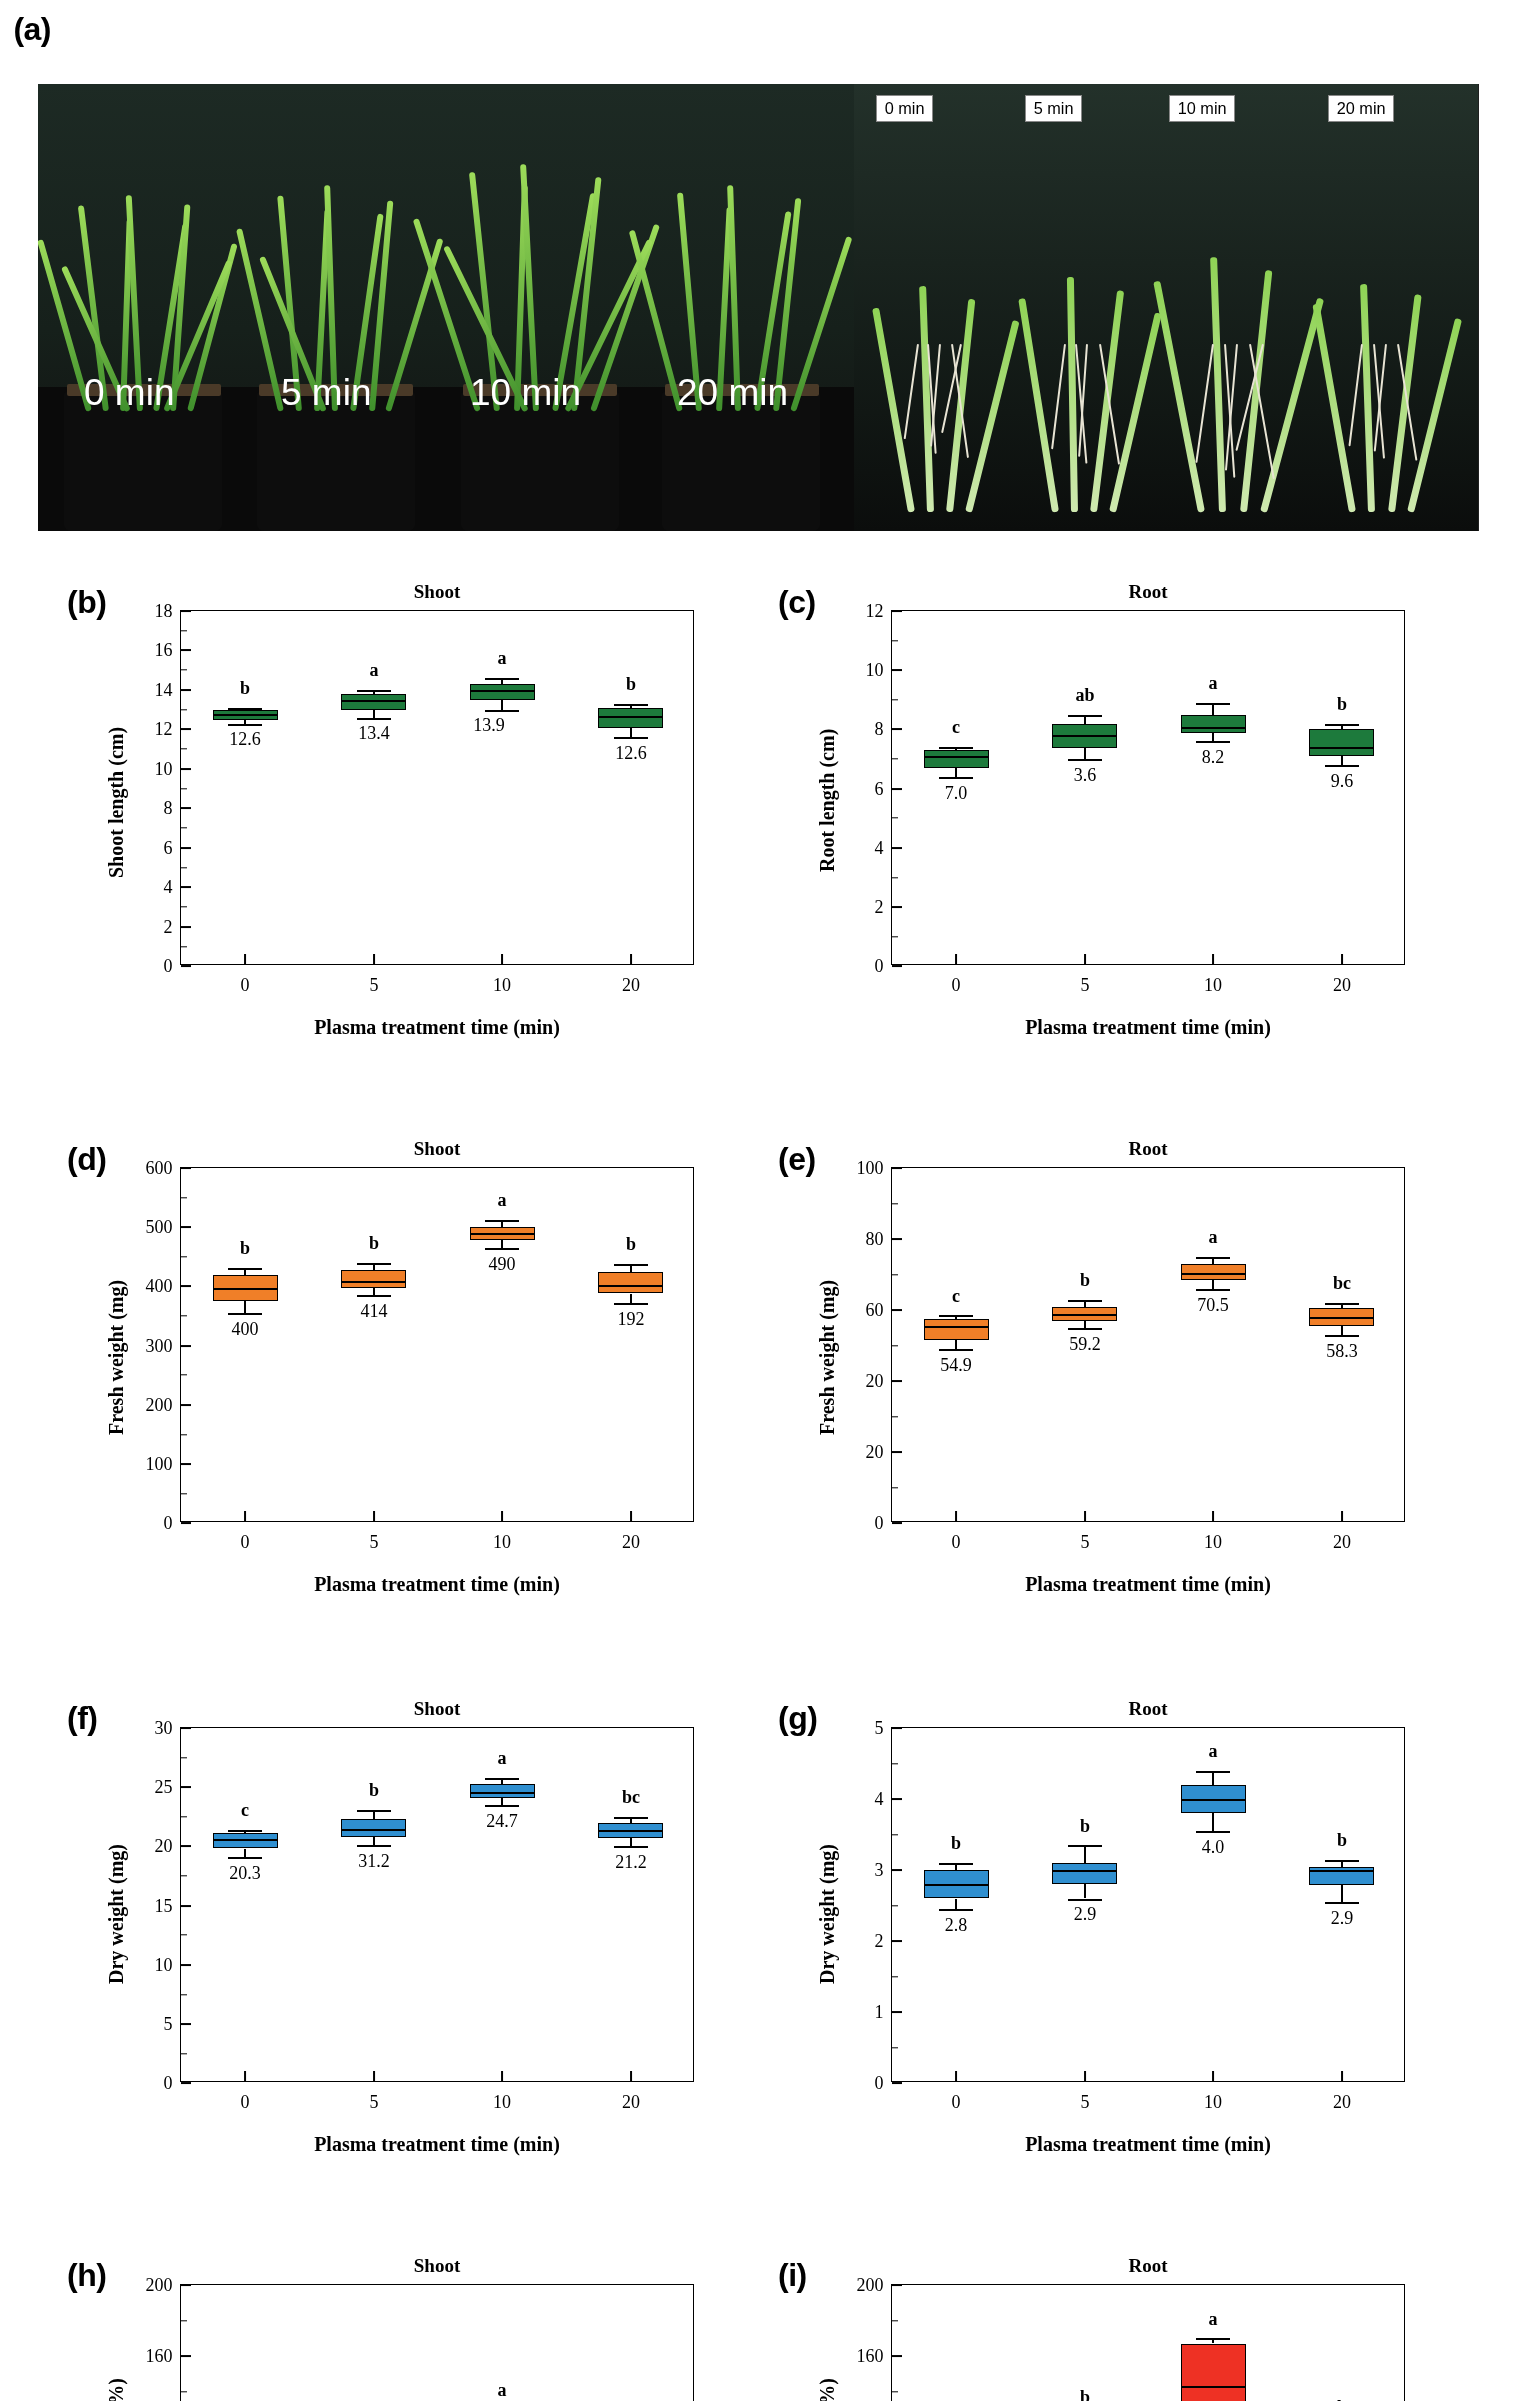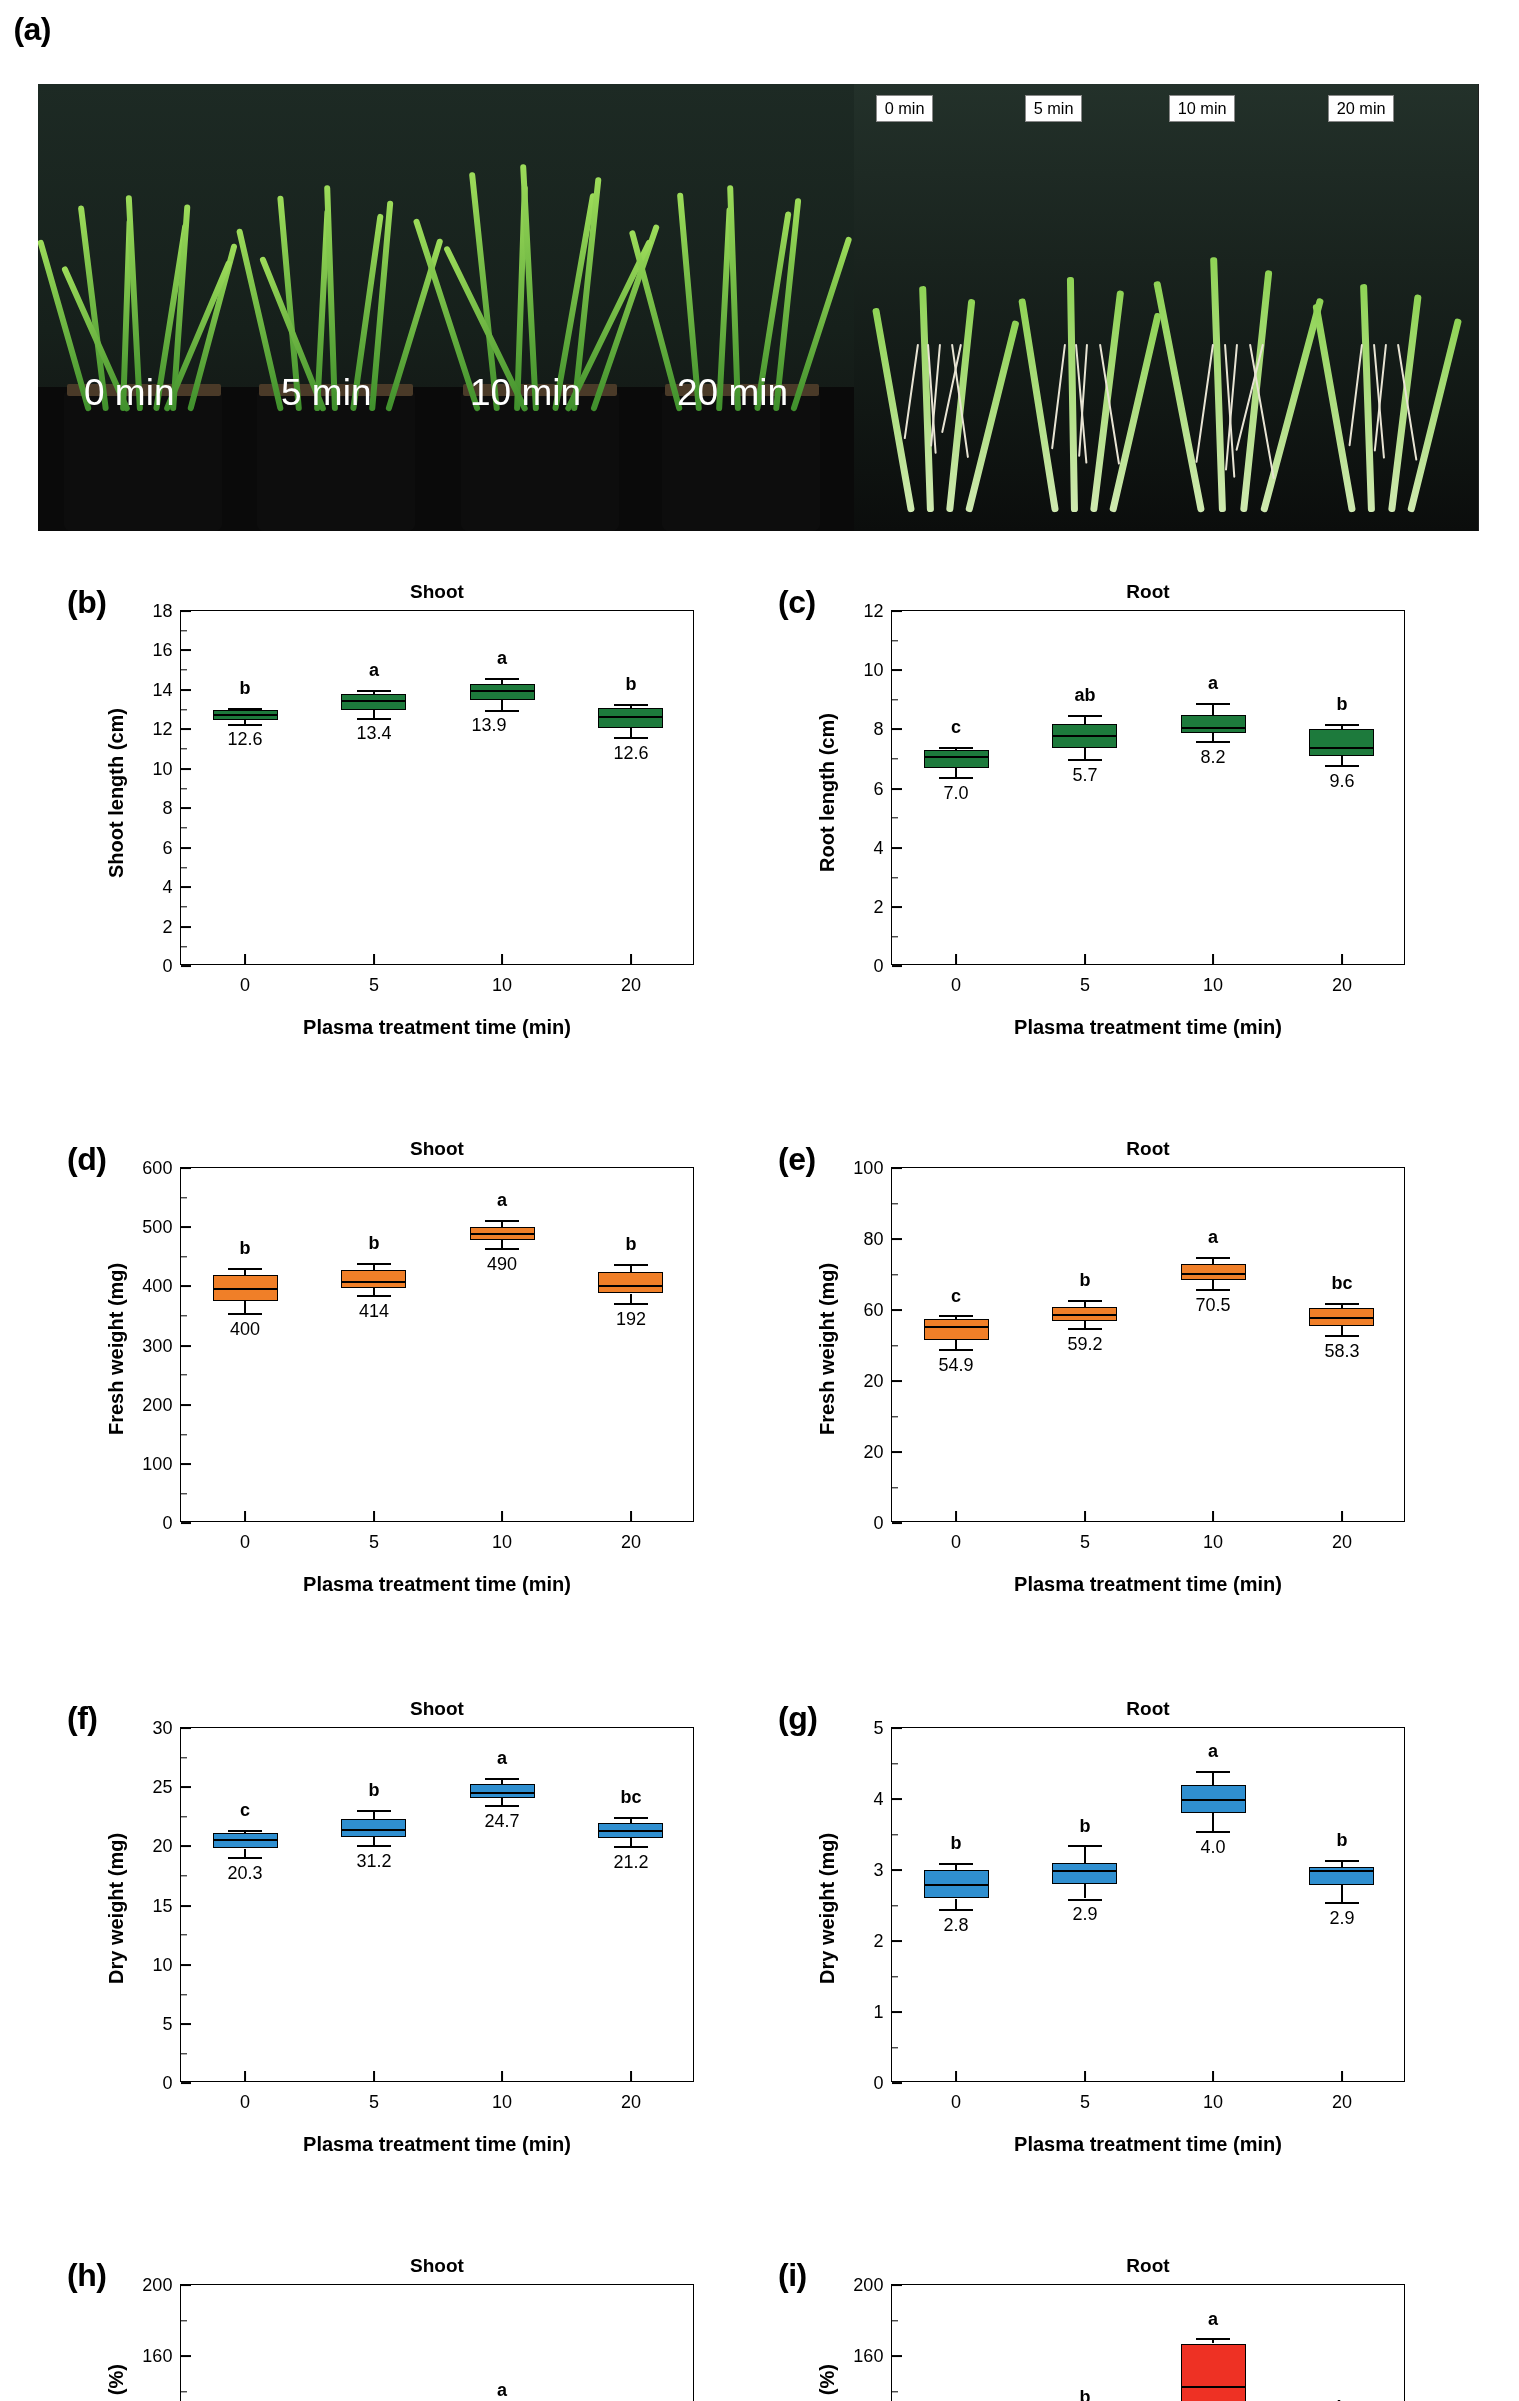--- a/index.html
+++ b/index.html
@@ -20,21 +20,21 @@
   .plantlabel{position:absolute;color:#fff;font-size:37px;font-weight:400;font-family:"Liberation Sans",sans-serif;}
   .toplabel{position:absolute;top:10.6px;background:#ffffff;color:#000;font-size:16.3px;
      padding:3.4px 7.7px;border:0.5px solid #888;font-family:"Liberation Sans",sans-serif;}
   .leafgroup{position:absolute;bottom:120px;}
   .leaf{position:absolute;bottom:0;width:6.2px;background:linear-gradient(180deg,#9ddc5a,#3f8f2c);border-radius:3.8px;transform-origin:bottom center;}
   .rootclump{position:absolute;bottom:19px;}
   .rstalk{position:absolute;bottom:0;width:7.2px;background:linear-gradient(180deg,#8fd355,#cfe9b0);border-radius:2.9px;transform-origin:bottom center;}
   .rhair{position:absolute;width:1.9px;background:#e8e4d4;transform-origin:top center;border-radius:1.4px;}
 
   
-  .chart{position:absolute;}
+  .chart{position:absolute;font-family:Liberation Serif, serif;}
   .plot{position:absolute;border:1.9px solid #000;background:#fff;box-sizing:border-box;}
   .chart-title{position:absolute;width:100%;text-align:center;font-weight:bold;font-size:19px;top:-30px;}
   .ylabel{position:absolute;font-weight:bold;font-size:20px;transform:rotate(-90deg);transform-origin:left top;white-space:nowrap;}
   .xlabel{position:absolute;width:100%;text-align:center;font-weight:bold;font-size:20px;}
   .ytick{position:absolute;right:100%;margin-right:8.6px;font-size:18px;text-align:right;transform:translateY(-50%);white-space:nowrap;}
   .ytickmark{position:absolute;left:0;width:9.6px;height:1.9px;background:#000;transform:translateY(-50%);}
   .ytickmark.minor{width:5.8px;height:1.4px;}
   .xtick{position:absolute;top:100%;margin-top:10.6px;font-size:18px;text-align:center;transform:translateX(-50%);}
   .xtickmark{position:absolute;bottom:0;width:1.9px;height:9.6px;background:#000;transform:translateX(-50%);}
   .box{position:absolute;border:1.9px solid #000;box-sizing:border-box;}
@@ -285,21 +285,21 @@
         <div class="cap" style="left: 47px; top: 166px; width: 34px;"></div>
         <div class="sig" style="left: 64px; top: 106px;">c</div>
         <div class="val" style="left: 64px; top: 172px;">7.0</div>
         <div class="box" style="left: 160px; top: 113px; width: 65px; height: 24px; background: rgb(29, 122, 60); border-width: 1.9px;"></div>
         <div class="median" style="left: 160px; top: 124px; width: 65px;"></div>
         <div class="whisk" style="left: 192px; top: 104px; height: 9px;"></div>
         <div class="whisk" style="left: 192px; top: 136px; height: 12px;"></div>
         <div class="cap" style="left: 176px; top: 104px; width: 34px;"></div>
         <div class="cap" style="left: 176px; top: 148px; width: 34px;"></div>
         <div class="sig" style="left: 193px; top: 74px;">ab</div>
-        <div class="val" style="left: 193px; top: 154px;">5.7</div>
+        <div class="val" style="left: 193px; top: 154px;">3.6</div>
         <div class="box" style="left: 289px; top: 104px; width: 65px; height: 18px; background: rgb(29, 122, 60); border-width: 1.9px;"></div>
         <div class="median" style="left: 289px; top: 116px; width: 65px;"></div>
         <div class="whisk" style="left: 320px; top: 92px; height: 12px;"></div>
         <div class="whisk" style="left: 320px; top: 121px; height: 9px;"></div>
         <div class="cap" style="left: 304px; top: 92px; width: 34px;"></div>
         <div class="cap" style="left: 304px; top: 130px; width: 34px;"></div>
         <div class="sig" style="left: 321px; top: 62px;">a</div>
         <div class="val" style="left: 321px; top: 136px;">8.2</div>
         <div class="box" style="left: 417px; top: 118px; width: 65px; height: 27px; background: rgb(29, 122, 60); border-width: 1.9px;"></div>
         <div class="median" style="left: 417px; top: 136px; width: 65px;"></div>

